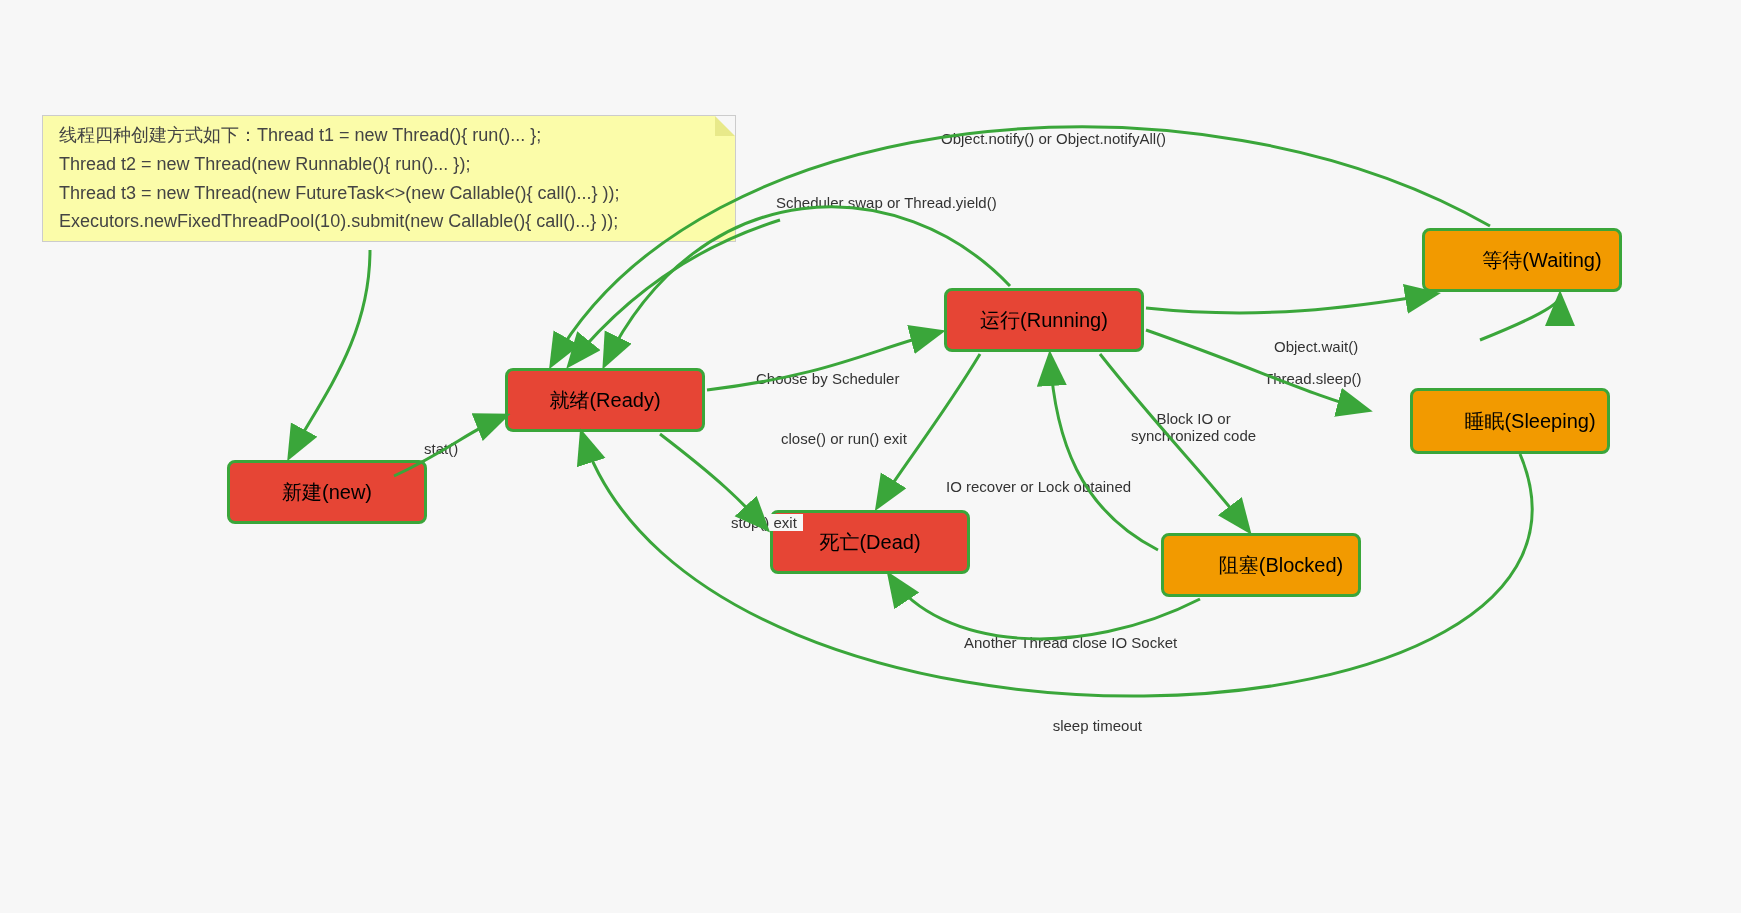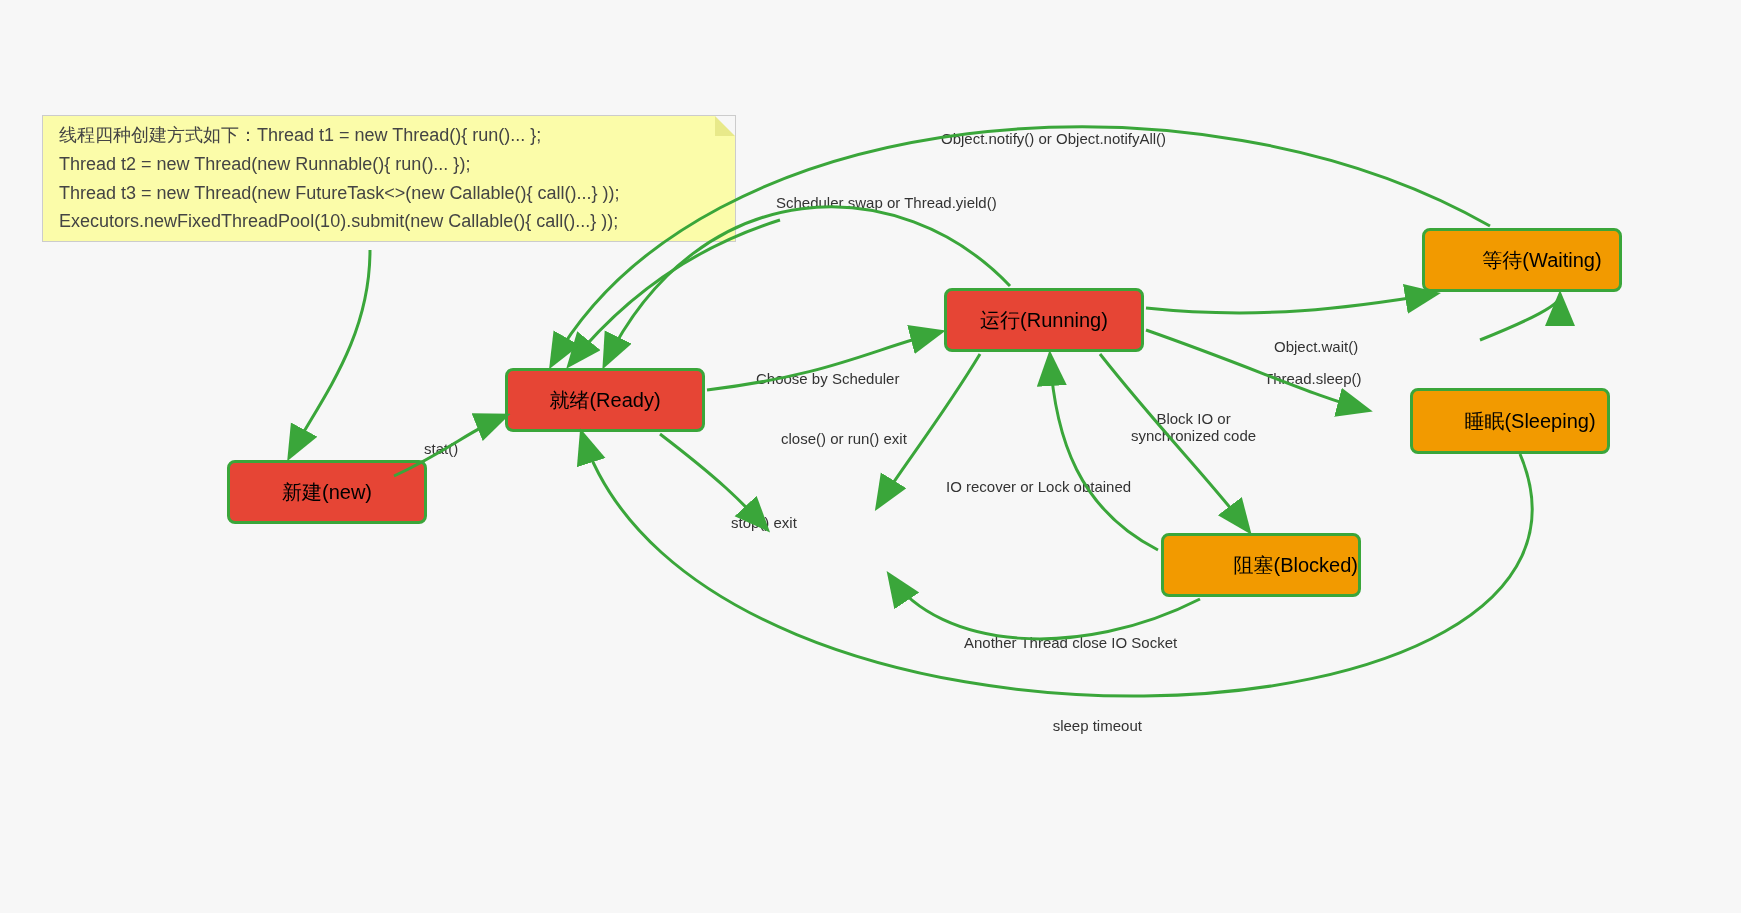--- a/index.html
+++ b/index.html
@@ -82,22 +82,25 @@
     </div>
   <div class="state red" style="left:944px; top:288px; width:200px; height:64px;">
       <span>运行(Running)</span>
     </div>
   <div class="state orange" style="left:1422px;top:228px; width:200px; height:64px;">
       <span>等待(Waiting)</span>
     </div>
   <div class="state orange" style="left:1371px;top:388px; width:200px; height:66px;margin-left:39px;">
       <span>睡眠(Sleeping)</span>
     </div>
-  <div class="state orange" style="left:1161px;top:533px; width:200px; height:64px;justify-content:flex-end;">
+  <div class="state orange" style="left:1161px;top:533px; width:200px; height:64px;">
       <span>阻塞(Blocked)</span>
+    </div>
+  <div class="state red" style="left:770px; top:510px; width:200px; height:64px;">
+      <span>死亡(Dead)</span>
     </div>
 
   <div class="label" style="left:418px; top:440px;">stat()</div>
   <div class="label" style="left:750px; top:370px;">Choose by Scheduler</div>
   <div class="label" style="left:770px; top:194px;">Scheduler swap or Thread.yield()</div>
   <div class="label" style="left:1268px;top:338px;">Object.wait()</div>
   <div class="label" style="left:935px; top:130px;">Object.notify() or Object.notifyAll()</div>
   <div class="label" style="left:1258px;top:370px;">Thread.sleep()</div>
   <div class="label" style="left:1030px;top:700px;">
     <span>sleep timeout</span>

